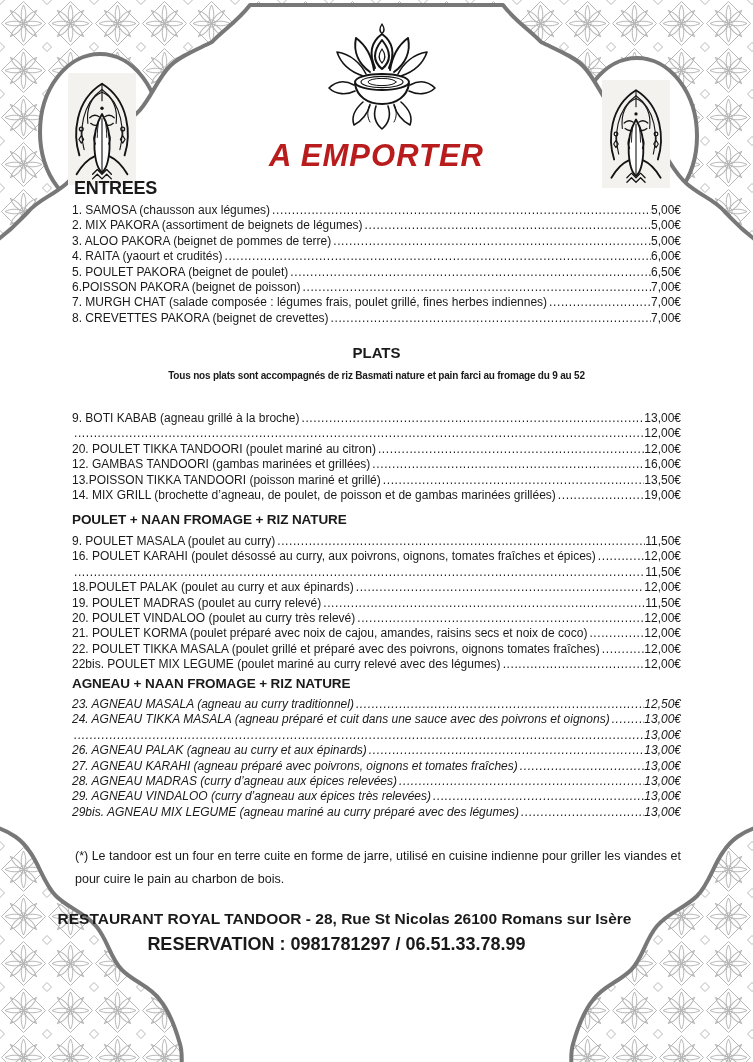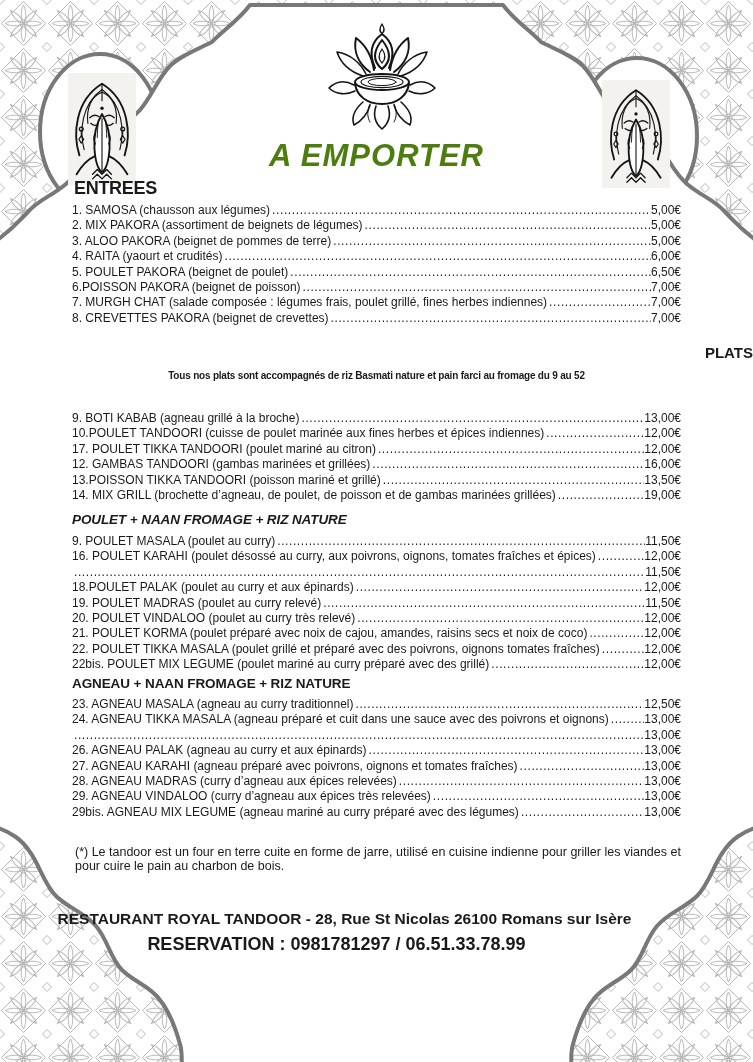--- a/index.html
+++ b/index.html
@@ -2,38 +2,38 @@
 <html><head>
 <meta charset="utf-8">
 <style>
   html,body{margin:0;padding:0;background:#e8e8e8;}
   .page{position:relative;width:753px;height:1062px;margin:0 auto;background:#fff;overflow:hidden;
         font-family:"Liberation Sans","DejaVu Sans",sans-serif;color:#1a1a1a;}
   .bg{position:absolute;left:0;top:0;width:753px;height:1062px;}
   .img-box{position:absolute;display:flex;align-items:center;justify-content:center;}
   .figure-box{background:#f3f2ef;}
   .title{position:absolute;left:0;top:138px;width:753px;text-align:center;
-         font-size:31px;font-weight:bold;font-style:italic;letter-spacing:1px;color:#4d7c0f;}
+         font-size:31px;font-weight:bold;font-style:italic;letter-spacing:1px;color:#b91c1c;}
   .entrees-heading{position:absolute;left:74px;top:178px;font-size:18px;font-weight:bold;letter-spacing:-0.3px;}
   .list{position:absolute;left:72px;width:609px;}
   #list-entrees{top:203px;}
   #list-plats1{top:411px;text-align:right;}
   #list-poulet{top:534px;}
-  #list-agneau{top:697px;}
+  #list-agneau{top:697px;font-style:italic;}
   .menu-item{display:flex;align-items:baseline;height:15.4px;line-height:15.4px;font-size:12px;overflow:hidden;}
   .menu-item .label{white-space:nowrap;}
   .menu-item .dots{flex:1 1 0;min-width:0;overflow:hidden;white-space:nowrap;padding:0 2px;letter-spacing:0.6px;}
   .menu-item .price{white-space:nowrap;}
-  .plats-heading{position:absolute;left:0;top:344px;width:753px;text-align:right;font-size:15px;font-weight:bold;}
+  .plats-heading{position:absolute;left:0;top:344px;width:753px;text-align:center;font-size:15px;font-weight:bold;}
   .plats-subtitle{position:absolute;left:0;top:370px;width:753px;text-align:center;
                   font-size:10px;font-weight:bold;white-space:nowrap;letter-spacing:-0.2px;}
   .group-heading{position:absolute;left:72px;font-size:13.5px;font-weight:bold;letter-spacing:-0.1px;}
-  #gh-poulet{top:512px;font-style:italic;}
+  #gh-poulet{top:512px;}
   #gh-agneau{top:676px;}
-  .footnote{position:absolute;left:75px;top:845px;width:614px;font-size:12.5px;line-height:14px;}
+  .footnote{position:absolute;left:75px;top:845px;width:614px;font-size:12.5px;line-height:23px;}
   .address{position:absolute;left:0;top:910px;width:689px;text-align:center;font-size:15.5px;font-weight:bold;}
   .reservation{position:absolute;left:0;top:934px;width:673px;text-align:center;font-size:18px;font-weight:bold;}
 </style>
 </head>
 <body>
 
 <div class="page">
 
   <svg class="bg" width="753" height="1062" viewBox="0 0 753 1062">
     <defs>
@@ -210,26 +210,25 @@
   <div class="plats-heading">PLATS</div>
   <div class="plats-subtitle">Tous nos plats sont accompagnés de riz Basmati nature et pain farci au fromage du 9 au 52</div>
 
   <div class="list" id="list-plats1">
       <div class="menu-item">
       <span class="label">9. BOTI KABAB (agneau grillé à la broche)</span>
       <span class="dots">....................................................................................................................................................................................................................................................................</span>
       <span class="price">13,00€</span>
     </div>
       <div class="menu-item">
-      <span class="label">10.POULET TANDOORI (cuisse de poulet marinée aux fines herbes et épices indiennes)</span>
-      <span class="dots">....................................................................................................................................................................................................................................................................</span>
-      <span class="price">12,00€</span>
-    </div>
-      <div class="menu-item">
-      <span class="label">17. POULET TIKKA TANDOORI (poulet mariné au citron)</span>
+      <span class="dots">....................................................................................................................................................................................................................................................................</span>
+      <span class="price">12,00€</span>
+    </div>
+      <div class="menu-item">
+      <span class="label">20. POULET TIKKA TANDOORI (poulet mariné au citron)</span>
       <span class="dots">....................................................................................................................................................................................................................................................................</span>
       <span class="price">12,00€</span>
     </div>
       <div class="menu-item">
       <span class="label">12. GAMBAS TANDOORI (gambas marinées et grillées)</span>
       <span class="dots">....................................................................................................................................................................................................................................................................</span>
       <span class="price">16,00€</span>
     </div>
       <div class="menu-item">
       <span class="label">13.POISSON TIKKA TANDOORI (poisson mariné et grillé)</span>
@@ -278,21 +277,21 @@
       <span class="label">21. POULET KORMA (poulet préparé avec noix de cajou, amandes, raisins secs et noix de coco)</span>
       <span class="dots">....................................................................................................................................................................................................................................................................</span>
       <span class="price">12,00€</span>
     </div>
       <div class="menu-item">
       <span class="label">22. POULET TIKKA MASALA (poulet grillé et préparé avec des poivrons, oignons tomates fraîches)</span>
       <span class="dots">....................................................................................................................................................................................................................................................................</span>
       <span class="price">12,00€</span>
     </div>
       <div class="menu-item">
-      <span class="label">22bis. POULET MIX LEGUME (poulet mariné au curry préparé avec des grillé)</span>
+      <span class="label">22bis. POULET MIX LEGUME (poulet mariné au curry relevé avec des légumes)</span>
       <span class="dots">....................................................................................................................................................................................................................................................................</span>
       <span class="price">12,00€</span>
     </div>
     </div>
 
   <div class="group-heading" id="gh-agneau">AGNEAU + NAAN FROMAGE + RIZ NATURE</div>
   <div class="list" id="list-agneau">
       <div class="menu-item">
       <span class="label">23. AGNEAU MASALA (agneau au curry traditionnel)</span>
       <span class="dots">....................................................................................................................................................................................................................................................................</span>

